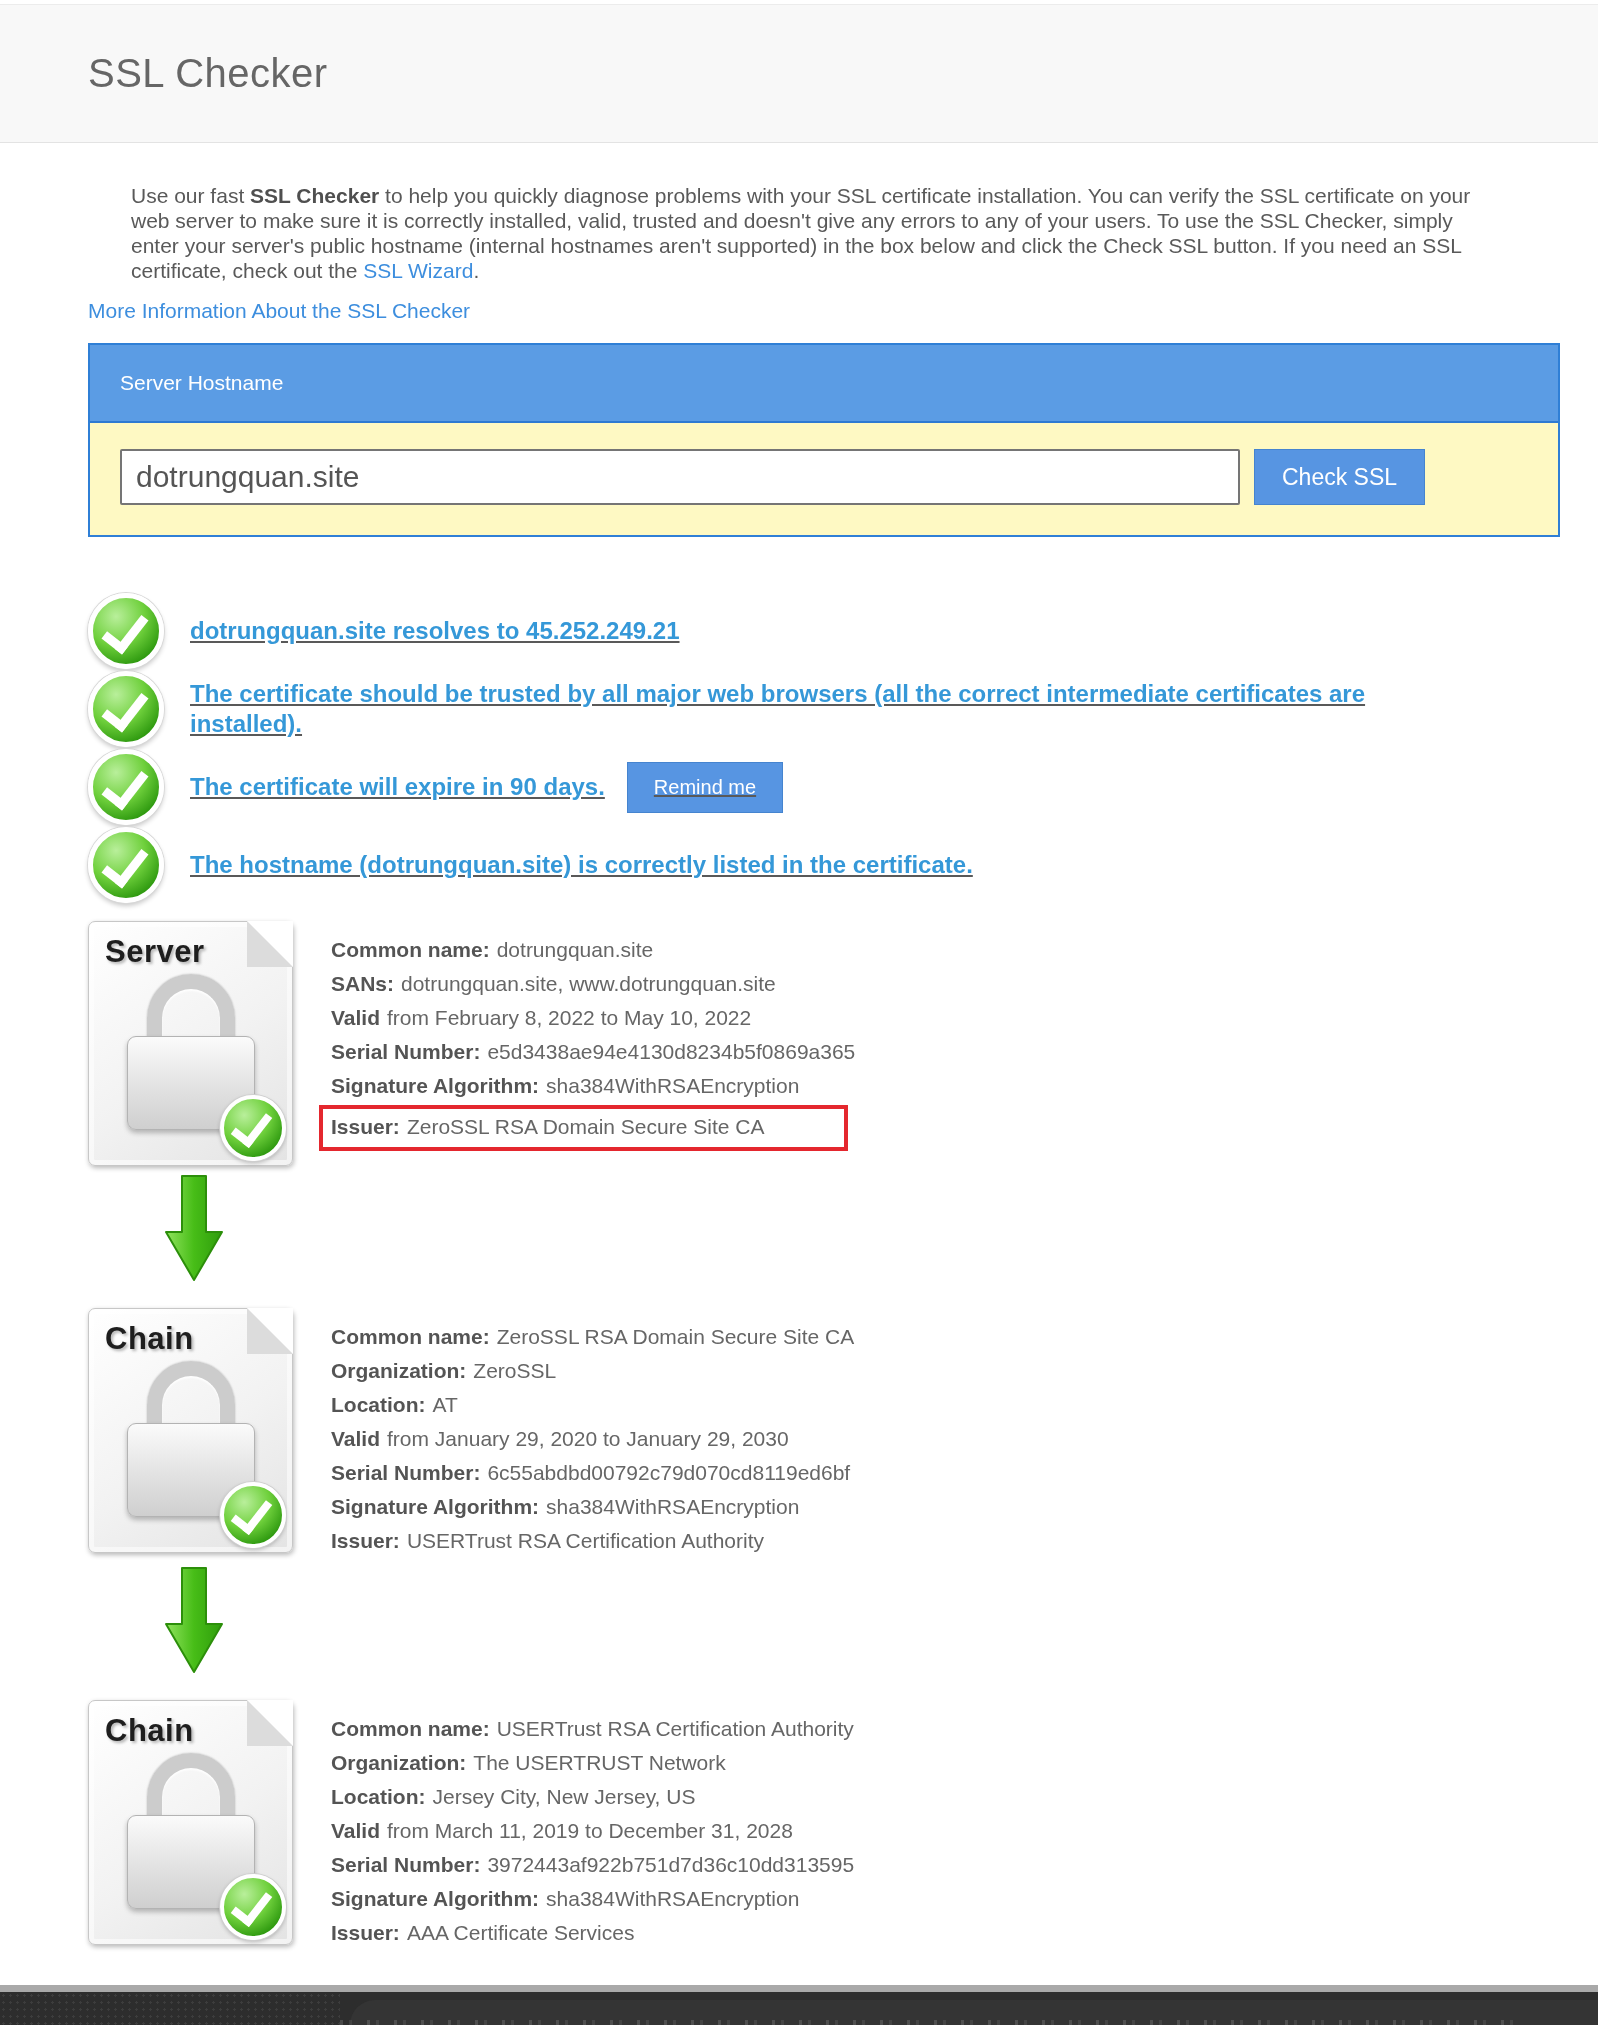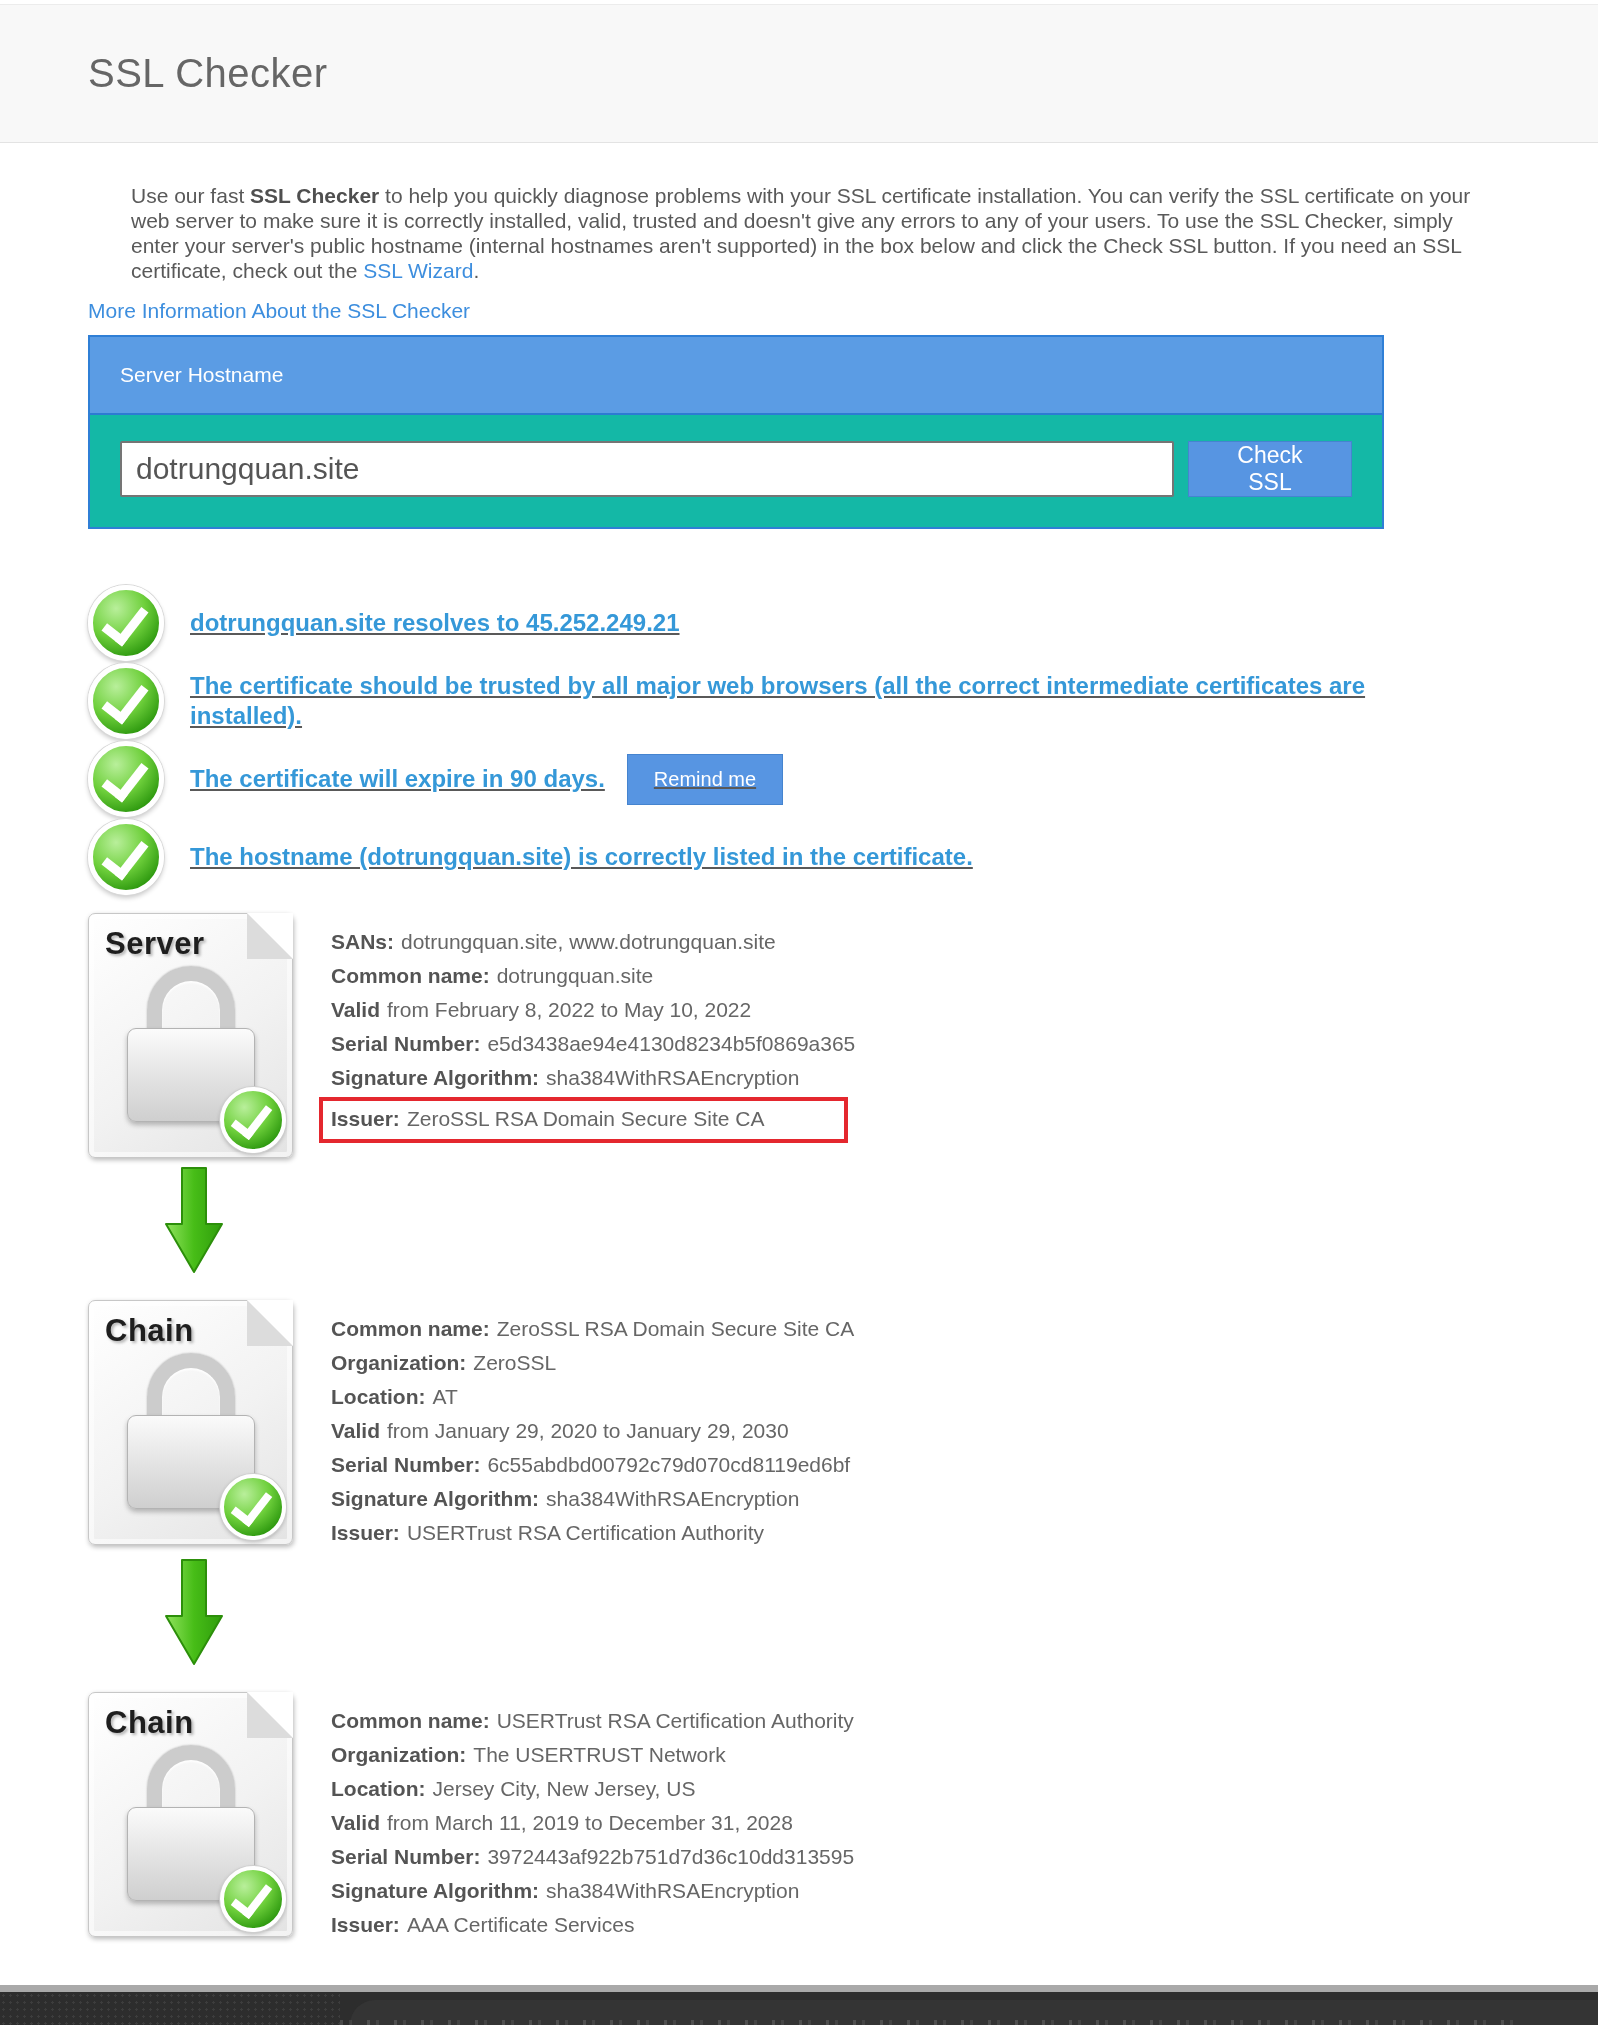--- a/index.html
+++ b/index.html
@@ -18,21 +18,21 @@
 
   .content { margin-left:88px; width:1472px; }
 
   
   .intro { margin-top:40px; max-width:1340px; font-size:21px; line-height:25px; color:#595959;margin-left:43px; }
   .intro strong { color:#4f4f4f; }
   .link { color:#3d8ede; text-decoration:none; cursor:pointer; }
   .more-info { display:inline-block; margin-top:16px; font-size:21px; }
 
   
-  .panel { margin-top:12px; width:1296px; border:2px solid #2f7fd6; background:#14b8a6; }
+  .panel { margin-top:20px; width:1472px; border:2px solid #2f7fd6; background:#fef9c3; }
   .panel-header {
     height:78px; background:#5b9ce4; border-bottom:2px solid #2e7ad2;
     display:flex; align-items:center; padding-left:30px;
   }
   .panel-header span { color:#ffffff; font-size:21px; }
   .panel-body { padding:26px 30px 30px 30px; display:flex; align-items:center; }
   .hostname-input {
     width:1120px; height:56px; border:2px solid #757575; border-radius:2px;
     font-family:"Liberation Sans", sans-serif; font-size:30px; color:#555;
     padding:2px 14px; outline:none; background:#fff;
@@ -173,22 +173,22 @@
   
   <div class="cert-block">
     <div class="cert-icon">
       <div class="cert-fold"></div>
       <div class="cert-label">Server</div>
       <div class="lock-shackle"></div>
       <div class="lock-body"></div>
       <div class="check-badge"></div>
     </div>
     <div class="cert-details">
+      <div><span class="flabel">Common name:</span><span>dotrungquan.site</span></div>
       <div><span class="flabel">SANs:</span><span>dotrungquan.site, www.dotrungquan.site</span></div>
-      <div><span class="flabel">Common name:</span><span>dotrungquan.site</span></div>
       <div><span class="flabel">Valid</span><span>from February 8, 2022 to May 10, 2022</span></div>
       <div><span class="flabel">Serial Number:</span><span>e5d3438ae94e4130d8234b5f0869a365</span></div>
       <div><span class="flabel">Signature Algorithm:</span><span>sha384WithRSAEncryption</span></div>
       <div class="red-box">
         <span><span class="flabel">Issuer:</span><span>ZeroSSL RSA Domain Secure Site CA</span></span>
       </div>
     </div>
   </div>
 
   <svg class="arrow-down" viewBox="0 0 64 110">

